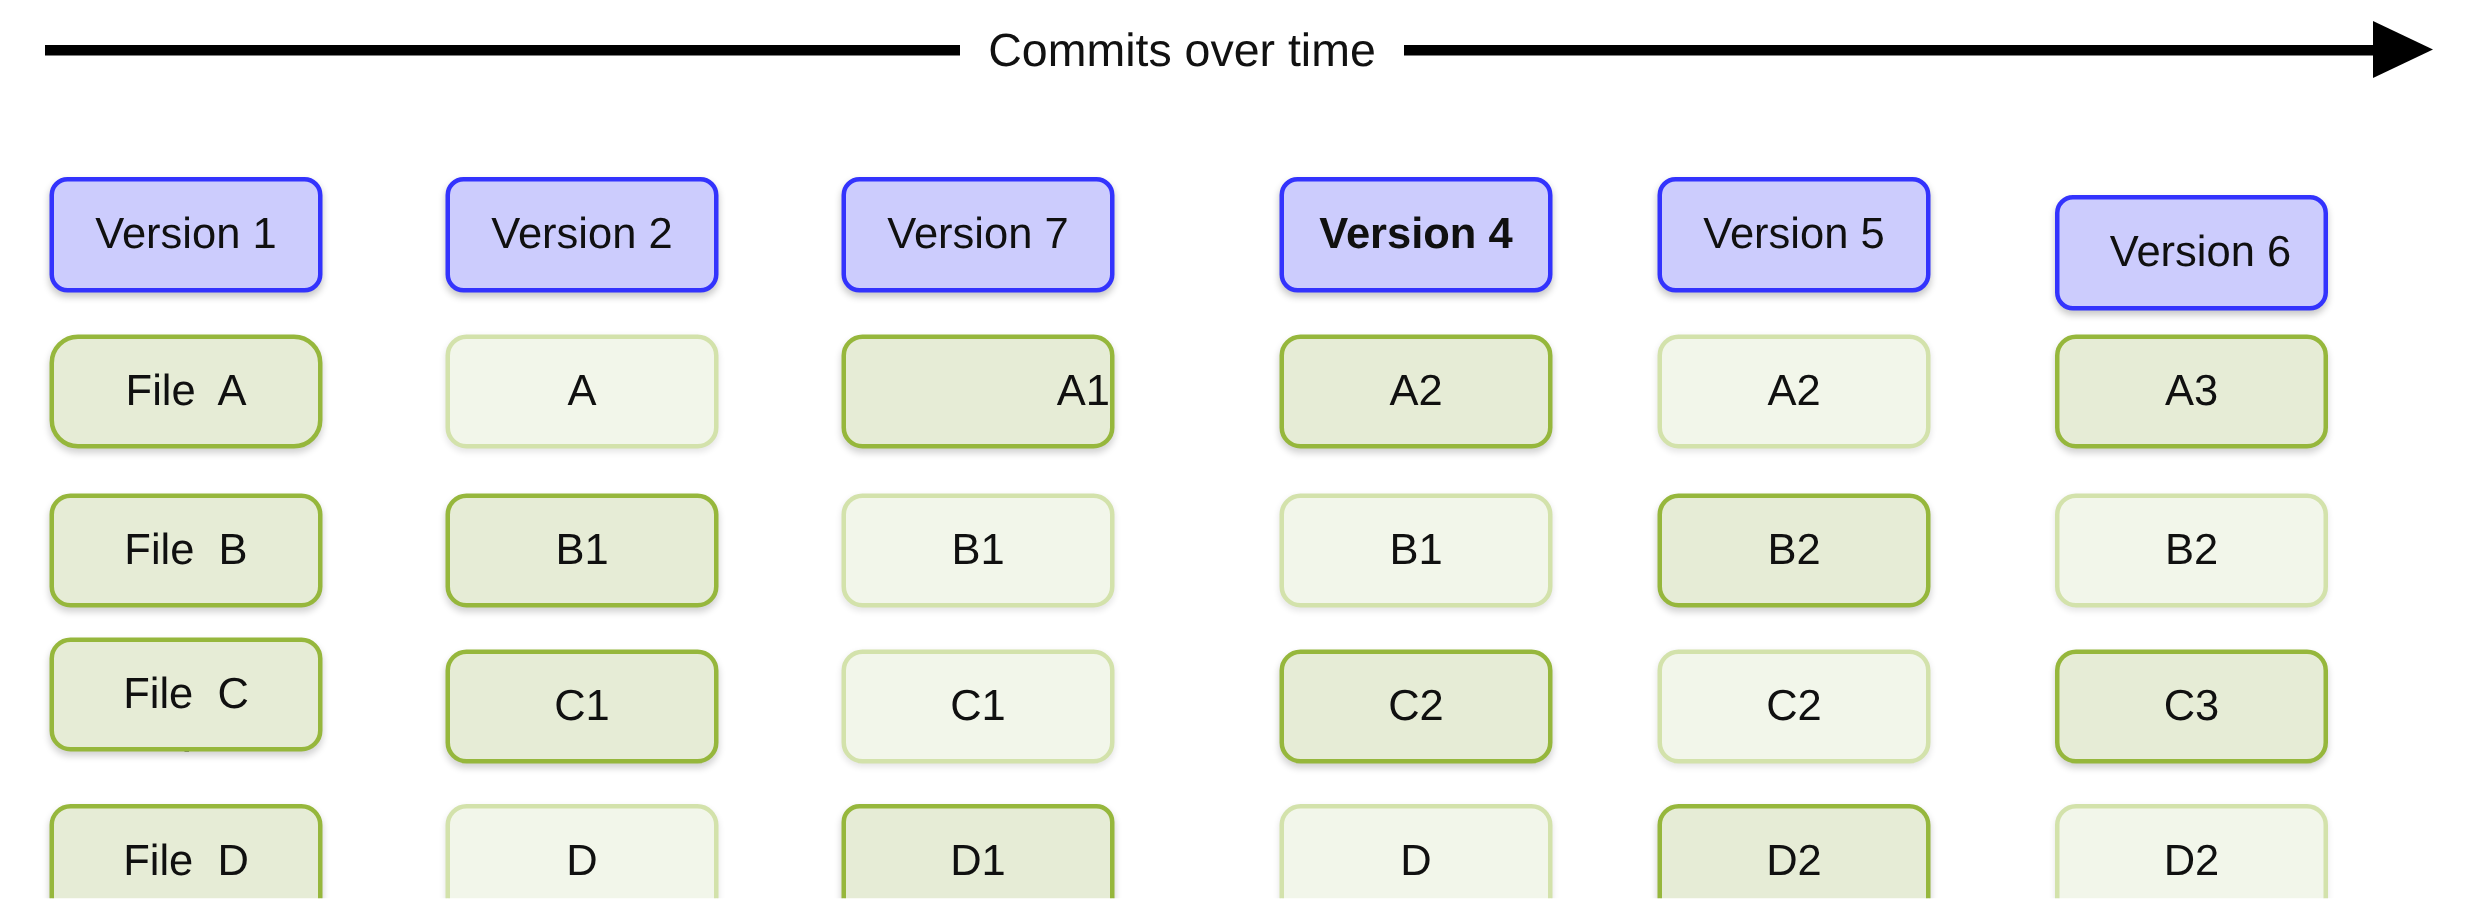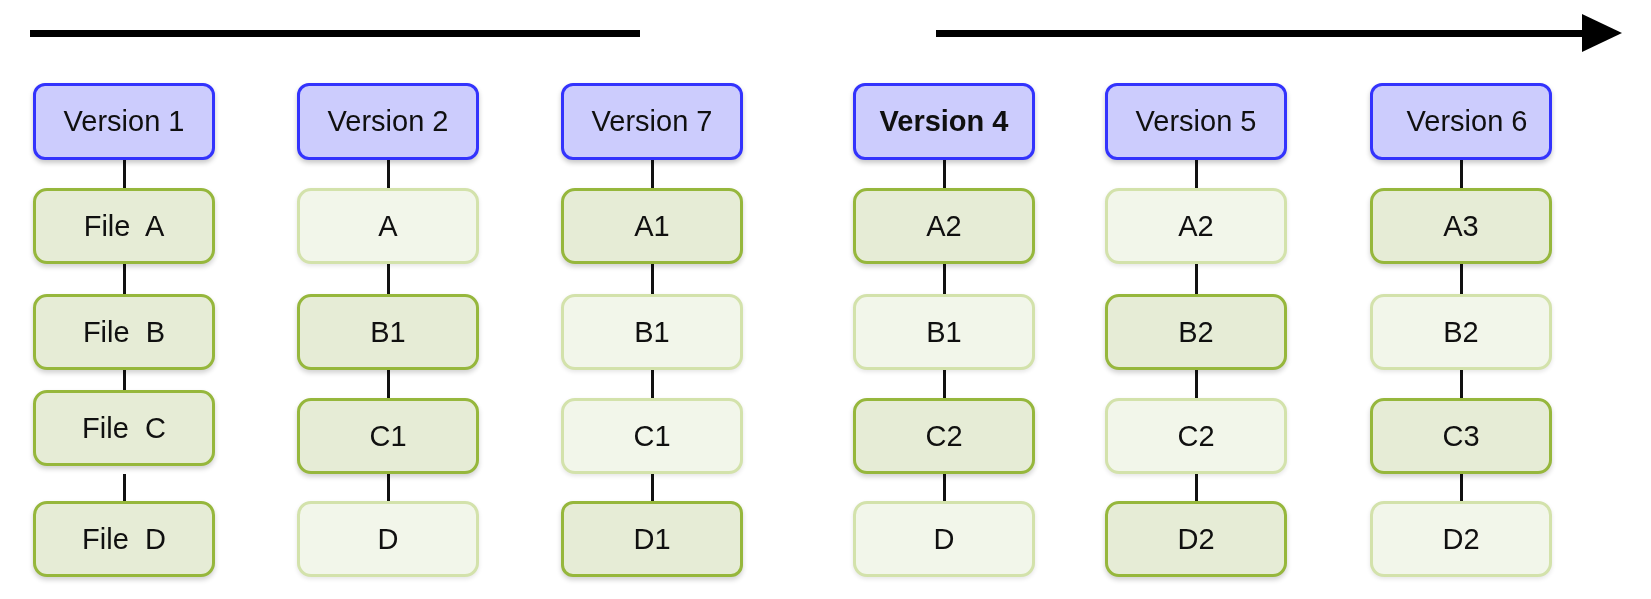--- a/index.html
+++ b/index.html
@@ -86,20 +86,21 @@
     width: 182px;
     box-sizing: border-box;
     border-radius: 12px;
     text-align: center;
     font-size: 29px;
     color: #101010;
     display: flex;
     align-items: center;
     justify-content: center;
     white-space: pre;
+    margin-top: 35px;
   }
   .node.version {
     height: 77px;
     background: #ccccfd;
     border: 3px solid #3333fd;
     box-shadow: 0 3px 5px rgba(0,0,0,0.22);
   }
   .node.file {
     height: 76px;
     border-radius: 14px;
@@ -115,32 +116,33 @@
     box-shadow: 0 2px 4px rgba(0,0,0,0.10);
   }
 </style>
 </head>
 <body>
 
 <div id="diagram">
 
   <div class="timeline">
     <div class="timeline-line left"></div>
+    <div class="timeline-label">Commits over time</div>
     <div class="timeline-line right"></div>
     <div class="timeline-arrowhead"></div>
   </div>
 
   <div class="columns" id="columns-root">
       <div class="column" style="left: 33px;">
         <div class="connector" style="top: 77px; height: 28px;"></div>
         <div class="connector" style="top: 181px; height: 30px;"></div>
         <div class="connector" style="top: 287px; height: 28px;"></div>
         <div class="connector" style="top: 391px; height: 27px;"></div>
         <div class="node version" style="top: 0px;"><span>Version 1</span></div>
-        <div class="node file changed" style="top: 105px;"><span>File  A</span></div>
+        <div class="node file changed" style="top: 105px; border-radius: 19px;"><span>File  A</span></div>
         <div class="node file changed" style="top: 211px;"><span>File  B</span></div>
         <div class="node file changed" style="top: 307px;"><span>File  C</span></div>
         <div class="node file changed" style="top: 418px;"><span>File  D</span></div>
       </div>
       <div class="column" style="left: 297px;">
         <div class="connector" style="top: 77px; height: 28px;"></div>
         <div class="connector" style="top: 181px; height: 30px;"></div>
         <div class="connector" style="top: 287px; height: 28px;"></div>
         <div class="connector" style="top: 391px; height: 27px;"></div>
         <div class="node version" style="top: 0px;"><span>Version 2</span></div>
@@ -148,21 +150,21 @@
         <div class="node file changed" style="top: 211px;"><span>B1</span></div>
         <div class="node file changed" style="top: 315px;"><span>C1</span></div>
         <div class="node file unchanged" style="top: 418px;"><span>D</span></div>
       </div>
       <div class="column" style="left: 561px;">
         <div class="connector" style="top: 77px; height: 28px;"></div>
         <div class="connector" style="top: 181px; height: 30px;"></div>
         <div class="connector" style="top: 287px; height: 28px;"></div>
         <div class="connector" style="top: 391px; height: 27px;"></div>
         <div class="node version" style="top: 0px;"><span>Version 7</span></div>
-        <div class="node file changed" style="top: 105px;"><span>A1</span></div>
+        <div class="node file changed" style="top: 105px; justify-content: flex-end;"><span>A1</span></div>
         <div class="node file unchanged" style="top: 211px;"><span>B1</span></div>
         <div class="node file unchanged" style="top: 315px;"><span>C1</span></div>
         <div class="node file changed" style="top: 418px; border-radius: 12px;"><span>D1</span></div>
       </div>
       <div class="column" style="left: 853px;">
         <div class="connector" style="top: 77px; height: 28px;"></div>
         <div class="connector" style="top: 181px; height: 30px;"></div>
         <div class="connector" style="top: 287px; height: 28px;"></div>
         <div class="connector" style="top: 391px; height: 27px;"></div>
         <div class="node version" style="top: 0px; font-weight: bold;"><span>Version 4</span></div>
@@ -180,21 +182,21 @@
         <div class="node file unchanged" style="top: 105px;"><span>A2</span></div>
         <div class="node file changed" style="top: 211px;"><span>B2</span></div>
         <div class="node file unchanged" style="top: 315px;"><span>C2</span></div>
         <div class="node file changed" style="top: 418px;"><span>D2</span></div>
       </div>
       <div class="column" style="left: 1370px;">
         <div class="connector" style="top: 77px; height: 28px;"></div>
         <div class="connector" style="top: 181px; height: 30px;"></div>
         <div class="connector" style="top: 287px; height: 28px;"></div>
         <div class="connector" style="top: 391px; height: 27px;"></div>
-        <div class="node version" style="top: 0px; padding-left: 12px;"><span>Version 6</span></div>
+        <div class="node version" style="top: 12px; padding-left: 12px;"><span>Version 6</span></div>
         <div class="node file changed" style="top: 105px;"><span>A3</span></div>
         <div class="node file unchanged" style="top: 211px;"><span>B2</span></div>
         <div class="node file changed" style="top: 315px;"><span>C3</span></div>
         <div class="node file unchanged" style="top: 418px;"><span>D2</span></div>
       </div>
     </div>
 
 </div>
 
 </body></html>

